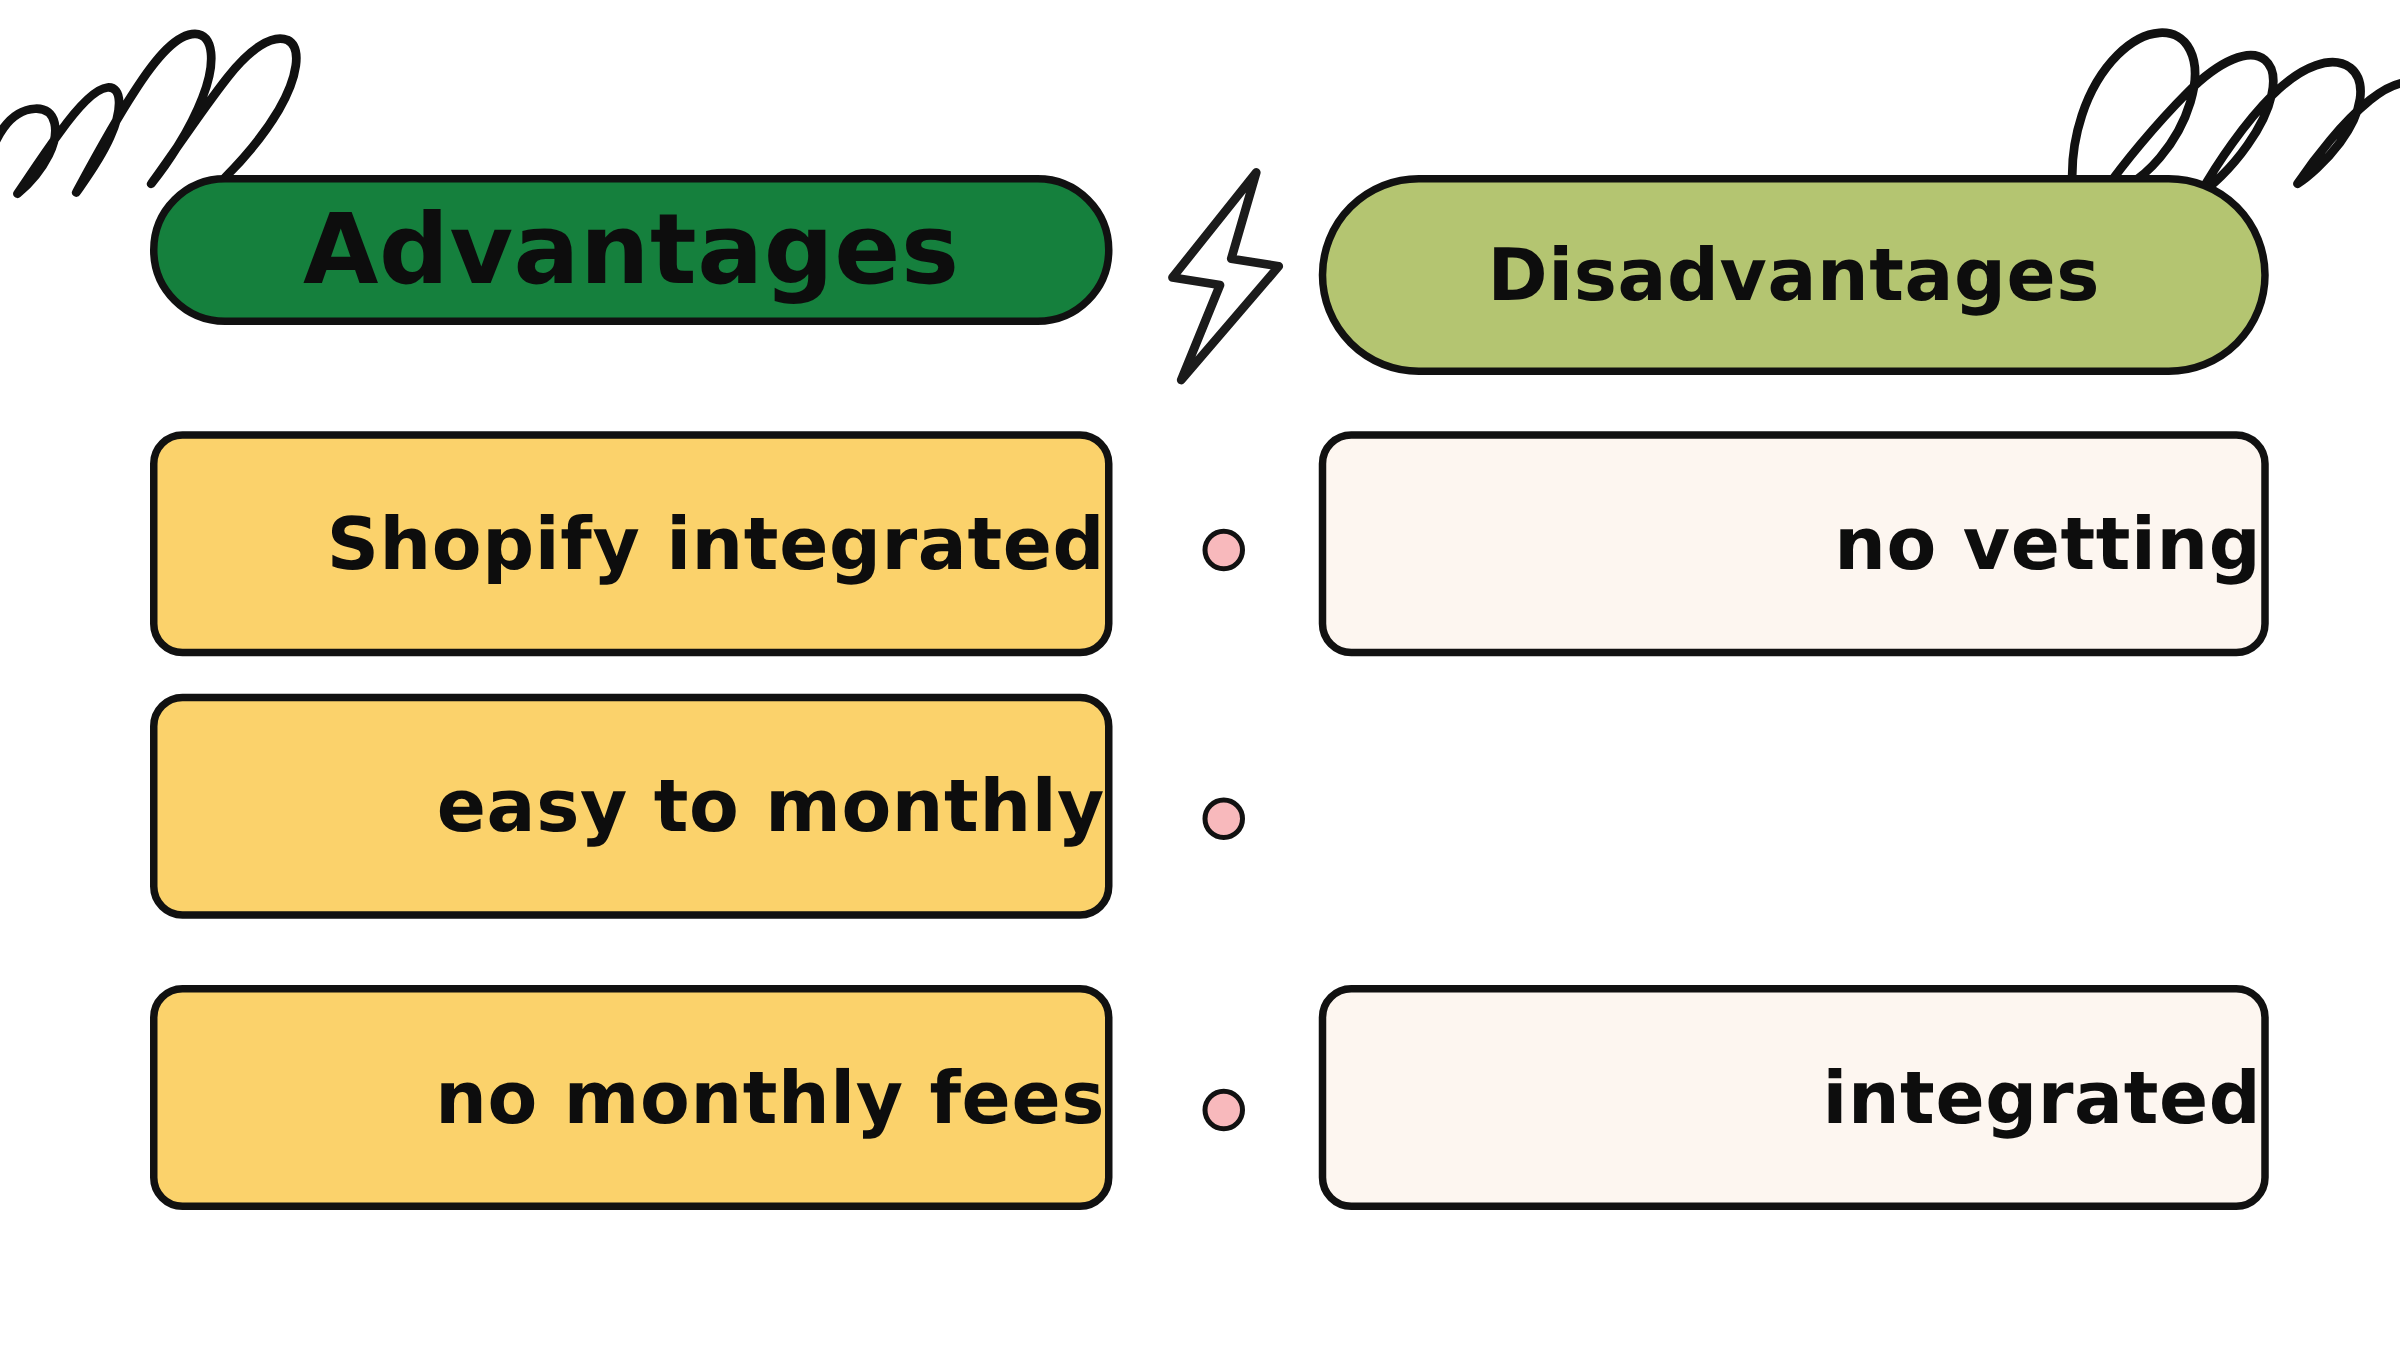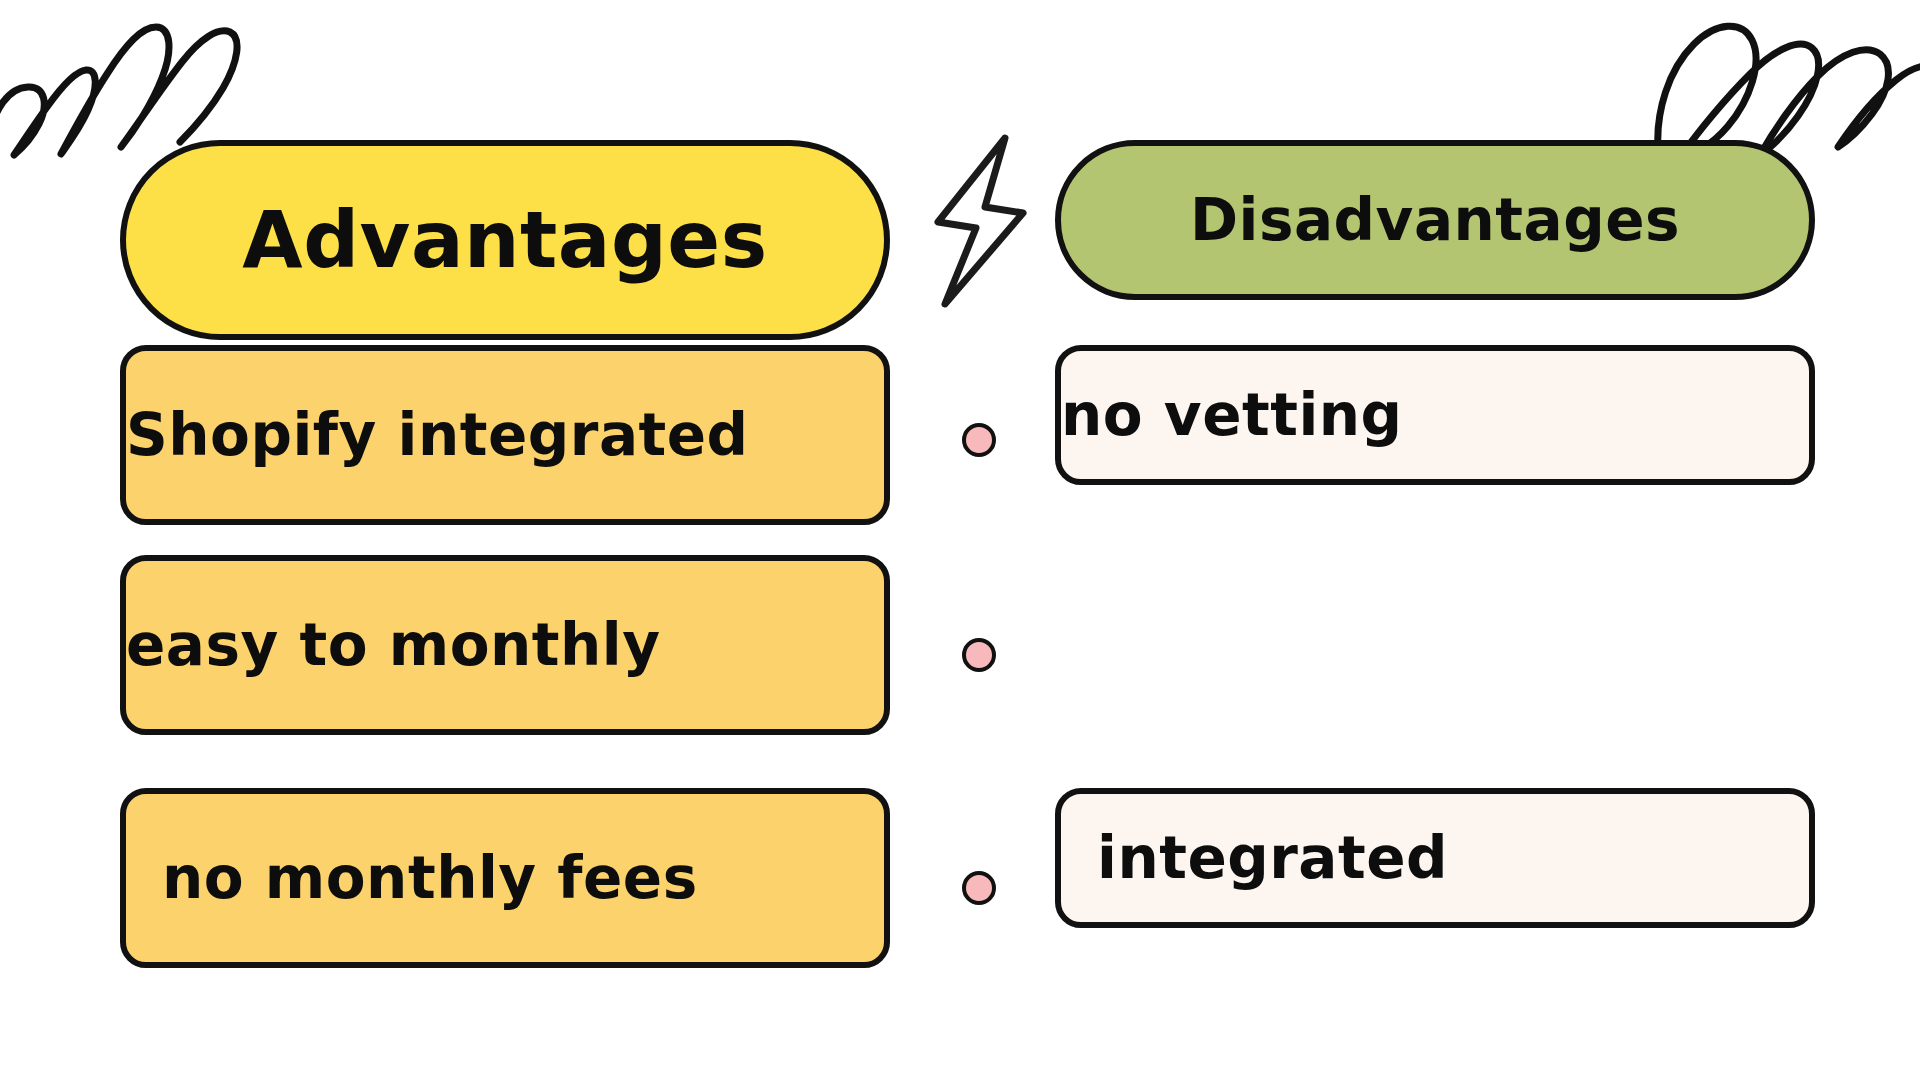--- a/index.html
+++ b/index.html
@@ -47,22 +47,22 @@
     font-weight: 700;
     font-size: 78px;
     letter-spacing: 0.5px;
     color: #0d0d0d;
     line-height: 1;
     white-space: nowrap;
   }
 
   #header-advantages {
     left: 120px;  top: 140px;
-    width: 770px; height: 200px;
-    background: #fde047;
+    width: 770px; height: 120px;
+    background: #15803d;
     text-align: center;
   }
   #header-disadvantages {
     left: 1055px; top: 140px;
     width: 760px; height: 160px;
     background: #b4c571;
   }
   #header-disadvantages .pill-label { font-size: 58px; }
 
   
@@ -74,21 +74,21 @@
   }
 
   
   .card {
     position: absolute;
     box-sizing: border-box;
     border: 6px solid #111111;
     border-radius: 26px;
     display: flex;
     align-items: center;
-    justify-content: flex-start;
+    justify-content: flex-end;
     z-index: 2;
   }
   .card-label {
     font-family: "DejaVu Sans", sans-serif;
     font-weight: 700;
     font-size: 58px;
     letter-spacing: 0.5px;
     color: #0d0d0d;
     line-height: 1.05;
     white-space: nowrap;
@@ -97,21 +97,21 @@
 
   .card-left {
     left: 120px;
     width: 770px;
     height: 180px;
     background: #fbd26b;
   }
   .card-right {
     left: 1055px;
     width: 760px;
-    height: 140px;
+    height: 180px;
     background: #fdf6f0;
   }
 
   .row-0 { top: 345px; }
   .row-1 { top: 555px; }
   .row-2 { top: 788px; padding-left: 36px; }
 
   
   .dot {
     position: absolute;

